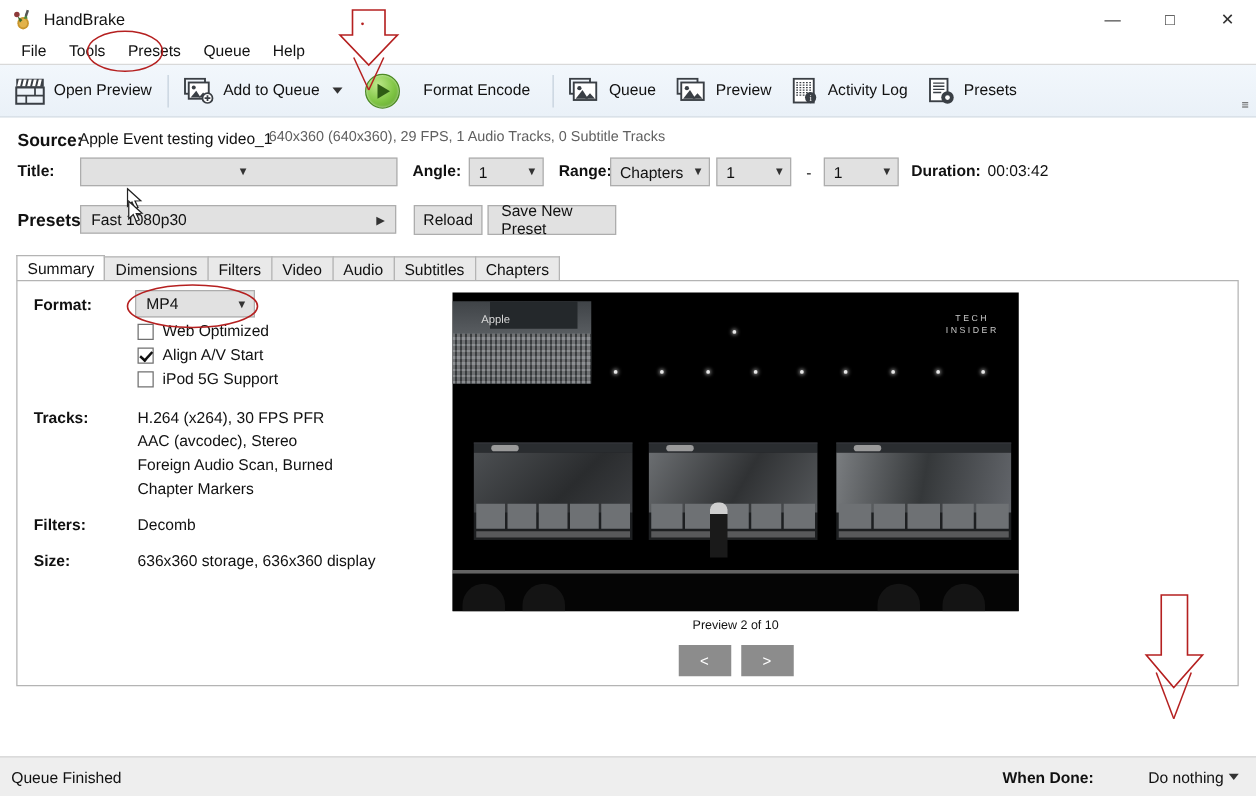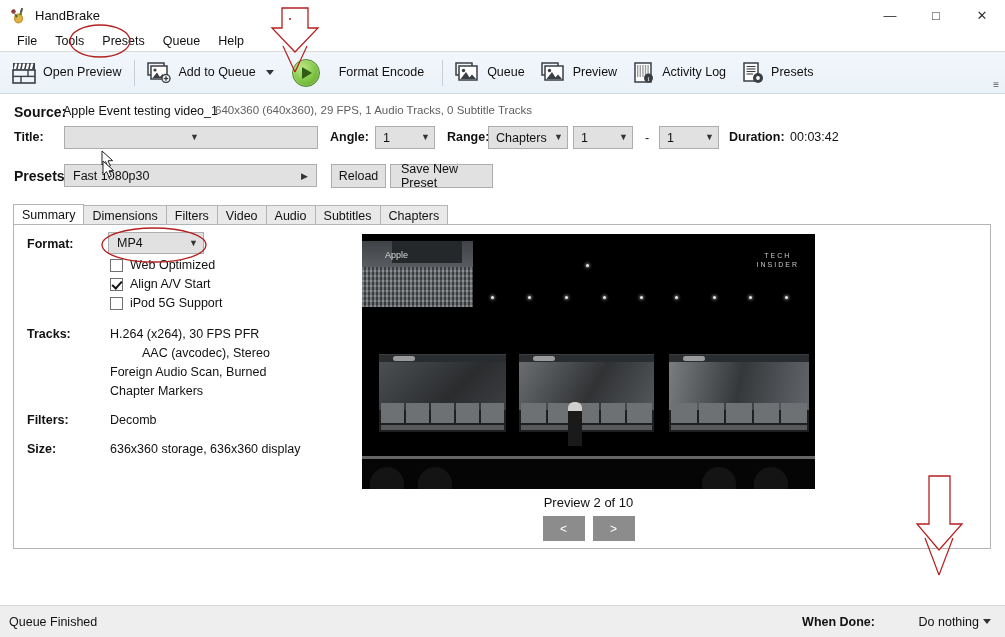--- a/index.html
+++ b/index.html
@@ -175,21 +175,21 @@
     border-width: 0 2px 2px 0; transform: rotate(42deg);
   }
 
   
   .preview {
     position: absolute; left: 362px; top: 234px; width: 453px; height: 255px;
     background: #000; overflow: hidden;
   }
   .pv-label {
     position: absolute; left: 362px; top: 495px; width: 453px;
-    text-align: center; font-size: 13px; color: #111;
+    text-align: center; font-size: 10px; color: #111;
   }
   .pvbtns { position: absolute; left: 362px; top: 516px; width: 453px; display: flex; justify-content: center; gap: 8px; }
   .pvbtn {
     width: 42px; height: 25px; background: #8c8c8c; border: none;
     color: #fff; font-size: 12px;
     display: flex; align-items: center; justify-content: center;
   }
 
   
   .pv-inset {
@@ -500,21 +500,21 @@
     <span class="chkbox on"></span>
     <span>Align A/V Start</span>
   </div>
   <div class="chkrow" style="top:296px;">
     <span class="chkbox"></span>
     <span>iPod 5G Support</span>
   </div>
 
   <span class="sumlabel" style="left:27px; top:327px;">Tracks:</span>
   <span class="sumval" style="left:110px; top:327px;">H.264 (x264), 30 FPS PFR</span>
-  <span class="sumval" style="left:110px; top:346px;margin-left:32px;">AAC (avcodec), Stereo</span>
+  <span class="sumval" style="left:110px; top:346px;">AAC (avcodec), Stereo</span>
   <span class="sumval" style="left:110px; top:365px;">Foreign Audio Scan, Burned</span>
   <span class="sumval" style="left:110px; top:384px;">Chapter Markers</span>
 
   <span class="sumlabel" style="left:27px; top:413px;">Filters:</span>
   <span class="sumval" style="left:110px; top:413px;">Decomb</span>
 
   <span class="sumlabel" style="left:27px; top:442px;">Size:</span>
   <span class="sumval" style="left:110px; top:442px;">636x360 storage, 636x360 display</span>
 
   <div class="preview">

